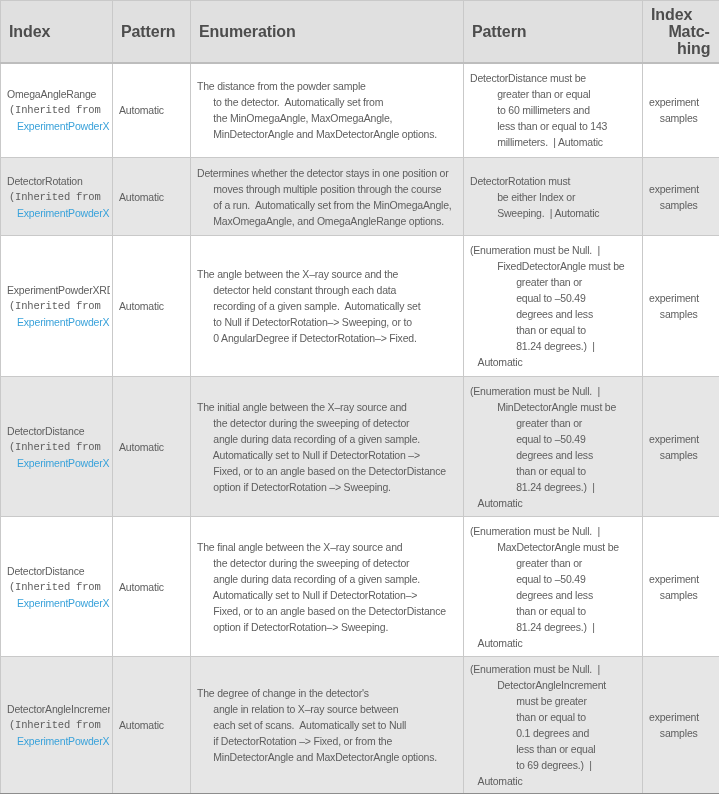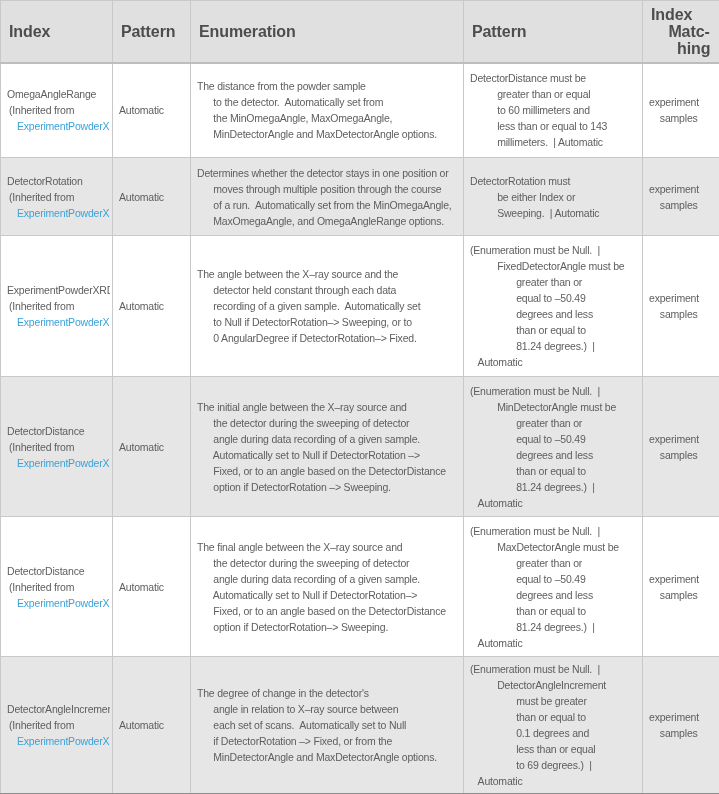--- a/index.html
+++ b/index.html
@@ -29,21 +29,21 @@
     padding:4px 2px 4px 6px; letter-spacing:-0.2px; background:var(--row-bg);
   }
   tbody tr:nth-child(even) td{background:var(--stripe-bg);}
   tbody tr:nth-child(1){height:95px;}
   tbody tr:nth-child(2){height:78px;}
   tbody tr:nth-child(3){height:141px;}
   tbody tr:nth-child(4){height:140px;}
   tbody tr:nth-child(5){height:140px;}
   tbody tr:nth-child(6){height:131px;}
   .name-cell div{white-space:nowrap; overflow:hidden;}
-  .name-line2{padding-left:2px;}
+  .name-line2{padding-left:2px;font-family:Liberation Mono, monospace;}
   .name-line3{padding-left:10px;}
   a.inh-link{color:var(--link); text-decoration:none; white-space:nowrap;}
   .pre-block{white-space:pre;}
 </style>
 </head>
 <body>
 
 <table class="doc-table">
   <colgroup>
     <col class="c-name">

